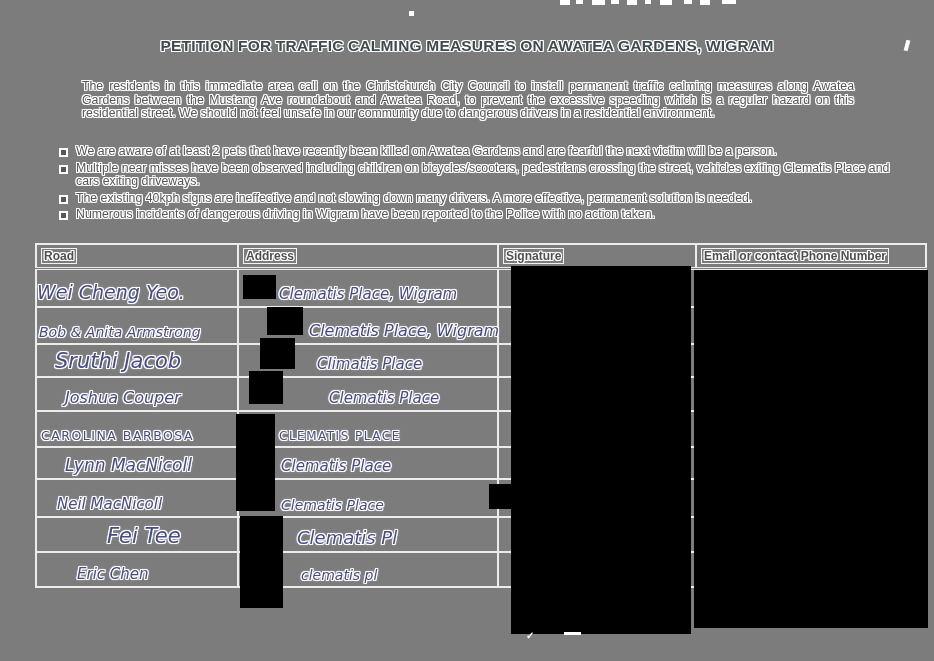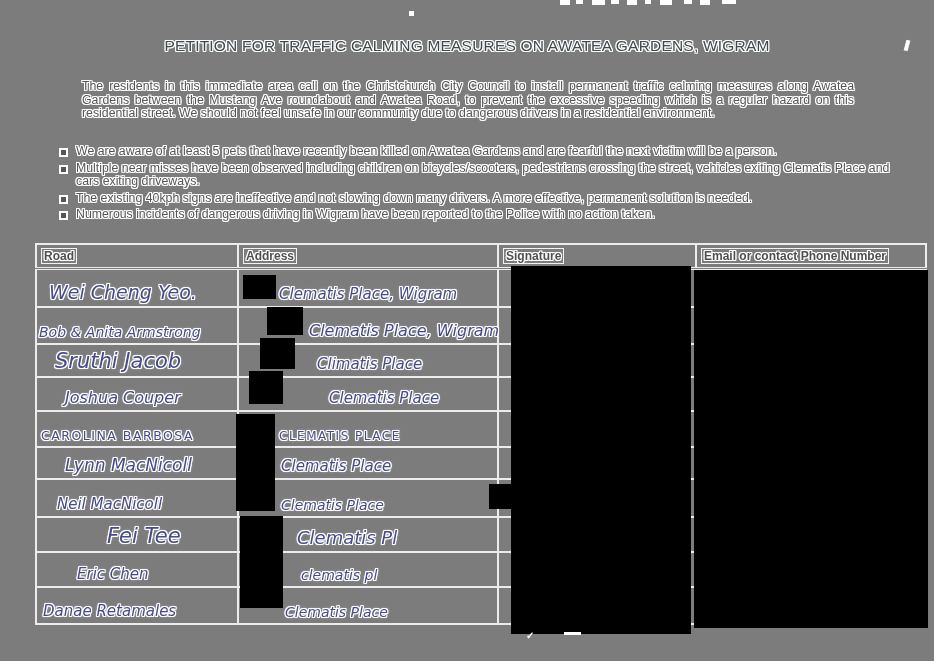--- a/index.html
+++ b/index.html
@@ -7,21 +7,21 @@
     position:relative;width:934px;height:661px;overflow:hidden;
     background:#7c7c7c;font-family:"Liberation Sans",sans-serif;
   }
   .halo{
     text-shadow:-1px -1px 0 #fff,0 -1px 0 #fff,1px -1px 0 #fff,
                 -1px 0 0 #fff,1px 0 0 #fff,
                 -1px 1px 0 #fff,0 1px 0 #fff,1px 1px 0 #fff;
   }
   .doc-title{
     position:absolute;top:37px;left:0;right:0;text-align:center;
-    font-size:15.5px;font-weight:normal;letter-spacing:.2px;color:#3e4b4e;
+    font-size:15.5px;font-weight:bold;letter-spacing:.2px;color:#3e4b4e;
   }
   .intro{
     position:absolute;top:80px;left:82px;width:772px;
     font-size:12.3px;line-height:13.6px;color:#565656;text-align:justify;
   }
   .bullets{position:absolute;top:145px;left:60px;width:838px;}
   .bullet-item{display:flex;gap:9px;font-size:12.3px;line-height:13.6px;color:#565656;margin-bottom:3px;}
   .bullet-marker{flex:none;width:5px;height:5px;margin-top:4px;background:#565656;border:1px solid #fff;outline:1px solid #fff;}
   .bullet-text{flex:1;}
 
@@ -39,21 +39,21 @@
     border-bottom:3px double #ececec;
   }
   .hdr-label{border:1px solid #f3f3f3;padding:0 2px;display:inline-block;}
   .hand{
     font-family:"DejaVu Sans",sans-serif;font-style:italic;color:#474b86;
     text-shadow:-1px -1px 0 #fff,0 -1px 0 #fff,1px -1px 0 #fff,
                 -1px 0 0 #fff,1px 0 0 #fff,
                 -1px 1px 0 #fff,0 1px 0 #fff,1px 1px 0 #fff,0 0 3px #fff;
   }
   
-  .r0 .cell-name{font-size:19px;padding-left:12px;}   .r0 .cell-addr{font-size:15px;padding-left:40px;}
+  .r0 .cell-name{font-size:19px;}   .r0 .cell-addr{font-size:15px;padding-left:40px;}
   .r1 .cell-name{font-size:14px;padding-left:2px;}    .r1 .cell-addr{font-size:16px;padding-left:70px;}
   .r2 .cell-name{font-size:21px;padding-left:18px;}   .r2 .cell-addr{font-size:15px;padding-left:78px;}
   .r3 .cell-name{font-size:16px;padding-left:28px;font-style:italic;}   .r3 .cell-addr{font-size:15px;padding-left:90px;}
   .r4 .cell-name{font-size:12.5px;padding-left:4px;letter-spacing:1.5px;font-style:normal;}
   .r4 .cell-addr{font-size:12px;padding-left:40px;letter-spacing:1.5px;font-style:normal;}
   .r5 .cell-name{font-size:17px;padding-left:28px;}   .r5 .cell-addr{font-size:15px;padding-left:42px;}
   .r6 .cell-name{font-size:15px;padding-left:20px;}   .r6 .cell-addr{font-size:14px;padding-left:42px;}
   .r7 .cell-name{font-size:21px;padding-left:70px;}   .r7 .cell-addr{font-size:18px;padding-left:58px;}
   .r8 .cell-name{font-size:15px;padding-left:40px;}   .r8 .cell-addr{font-size:14px;padding-left:62px;}
   .r9 .cell-name{font-size:15px;padding-left:6px;}    .r9 .cell-addr{font-size:14px;padding-left:46px;}
@@ -81,21 +81,21 @@
   <div class="art" style="left:905px;top:40px;width:4px;height:11px;transform:rotate(15deg);"></div>
   <div class="art" style="left:922px;top:543px;width:3px;height:10px;"></div>
 
   <div class="doc-title halo">PETITION FOR TRAFFIC CALMING MEASURES ON AWATEA GARDENS, WIGRAM</div>
 
   <div class="intro halo">The residents in this immediate area call on the Christchurch City Council to install permanent traffic calming measures along Awatea Gardens between the Mustang Ave roundabout and Awatea Road, to prevent the excessive speeding which is a regular hazard on this residential street. We should not feel unsafe in our community due to dangerous drivers in a residential environment.</div>
 
   <div class="bullets">
     <div class="bullet-item">
       <span class="bullet-marker"></span>
-      <span class="bullet-text halo">We are aware of at least 5 pets that have recently been killed on Awatea Gardens and are fearful the next victim will be a person.</span>
+      <span class="bullet-text halo">We are aware of at least 2 pets that have recently been killed on Awatea Gardens and are fearful the next victim will be a person.</span>
     </div>
     <div class="bullet-item">
       <span class="bullet-marker"></span>
       <span class="bullet-text halo">Multiple near misses have been observed including children on bicycles/scooters, pedestrians crossing the street, vehicles exiting Clematis Place and cars exiting driveways.</span>
     </div>
     <div class="bullet-item">
       <span class="bullet-marker"></span>
       <span class="bullet-text halo">The existing 40kph signs are ineffective and not slowing down many drivers. A more effective, permanent solution is needed.</span>
     </div>
     <div class="bullet-item">
@@ -167,26 +167,20 @@
         <td class="hand cell-addr">Clematis Pl</td>
         <td></td>
         <td></td>
       </tr>
       <tr class="r8" style="height:35px;">
         <td class="hand cell-name">Eric Chen</td>
         <td class="hand cell-addr">clematis pl</td>
         <td></td>
         <td></td>
       </tr>
-      <tr class="r9" style="height:37px;">
-        <td class="hand cell-name">Danae Retamales</td>
-        <td class="hand cell-addr">Clematis Place</td>
-        <td></td>
-        <td></td>
-      </tr>
     </tbody>
   </table>
 
   <div class="redact" style="left:243px;top:275px;width:33px;height:24px;"></div>
   <div class="redact" style="left:267px;top:307px;width:36px;height:28px;"></div>
   <div class="redact" style="left:260px;top:338px;width:35px;height:31px;"></div>
   <div class="redact" style="left:249px;top:371px;width:34px;height:33px;"></div>
   <div class="redact" style="left:236px;top:414px;width:39px;height:97px;"></div>
   <div class="redact" style="left:240px;top:516px;width:43px;height:92px;"></div>
 

